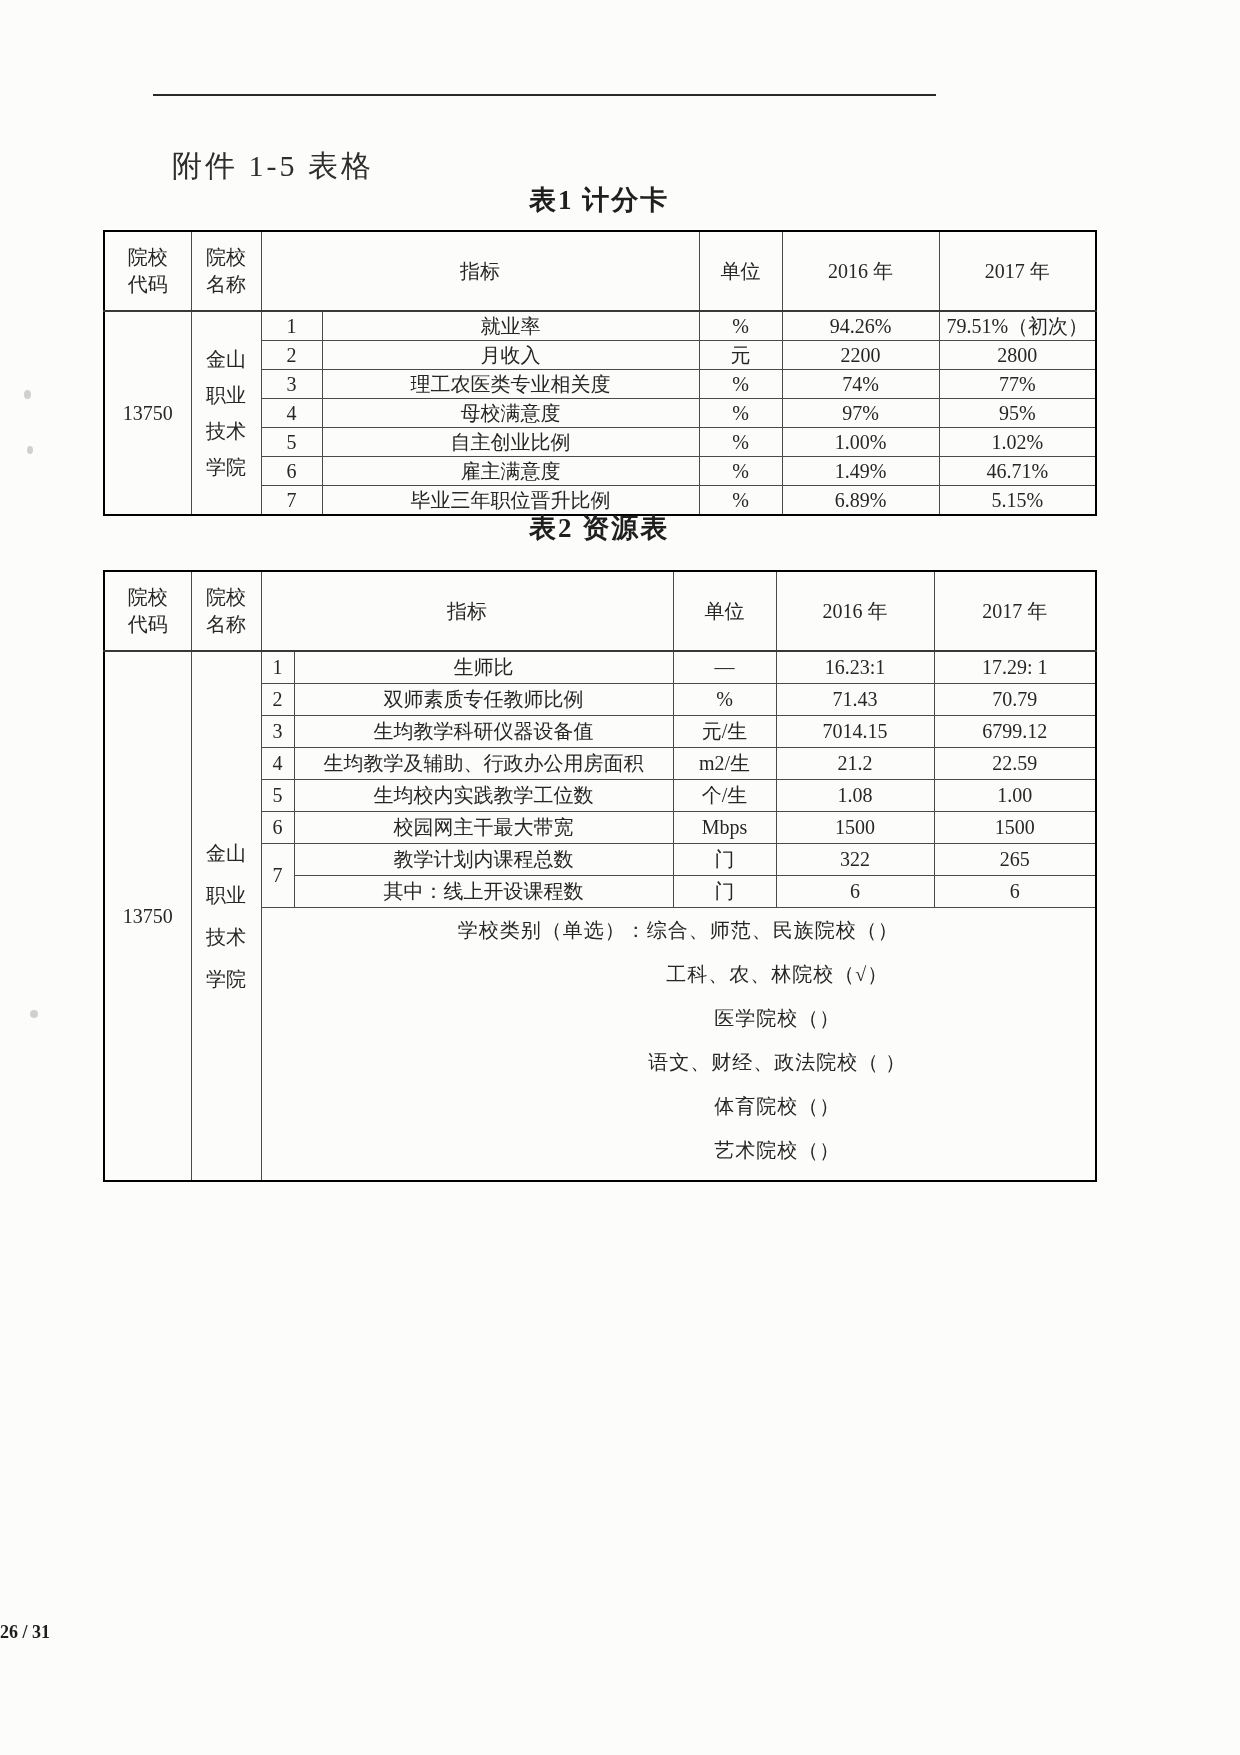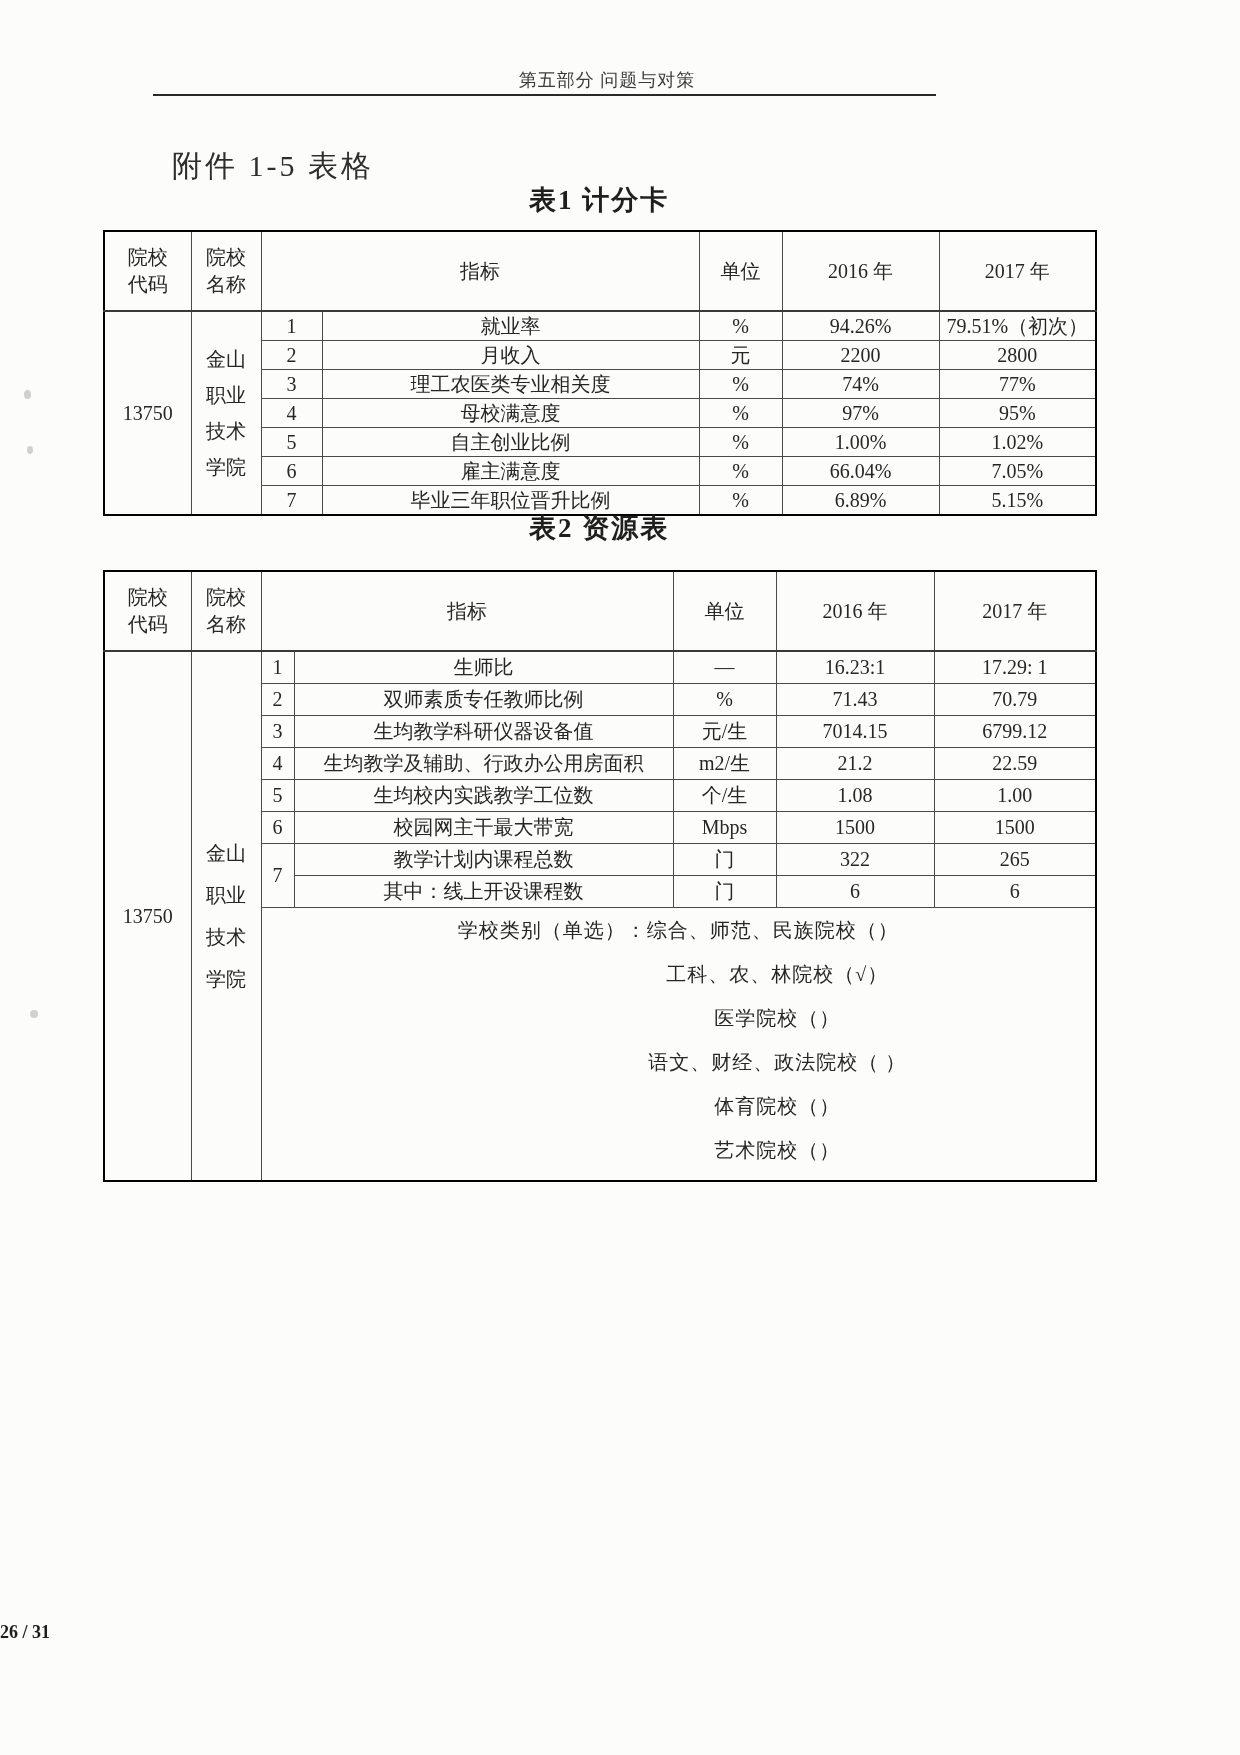--- a/index.html
+++ b/index.html
@@ -54,21 +54,20 @@
     position:absolute; top:1622px; left:0; width:1212px; text-align:left;
     font-size:18px; font-weight:bold; color:#1d1d1d;
   }
   .speck { position:absolute; background:#bdbdbd; border-radius:50%; opacity:.7; }
 </style>
 </head>
 <body>
 
 <div class="page">
 
-  <div class="phead">第五部分 问题与对策</div>
   <div class="rule"></div>
 
   <div class="attach">附件 1-5 表格</div>
 
   <div class="tbl-title t1title">表1 计分卡</div>
 
   <table class="t t1">
     <colgroup>
       <col style="width:87px">
         <col style="width:70px">
@@ -126,22 +125,22 @@
       <td>5</td>
       <td class="ind">自主创业比例</td>
       <td>%</td>
       <td>1.00%</td>
       <td>1.02%</td>
     </tr>
     <tr class="r">
       <td>6</td>
       <td class="ind">雇主满意度</td>
       <td>%</td>
-      <td>66.04%</td>
-      <td>7.05%</td>
+      <td>1.49%</td>
+      <td>46.71%</td>
     </tr>
     <tr class="r">
       <td>7</td>
       <td class="ind">毕业三年职位晋升比例</td>
       <td>%</td>
       <td>6.89%</td>
       <td>5.15%</td>
     </tr>
     </tbody>
   </table>

